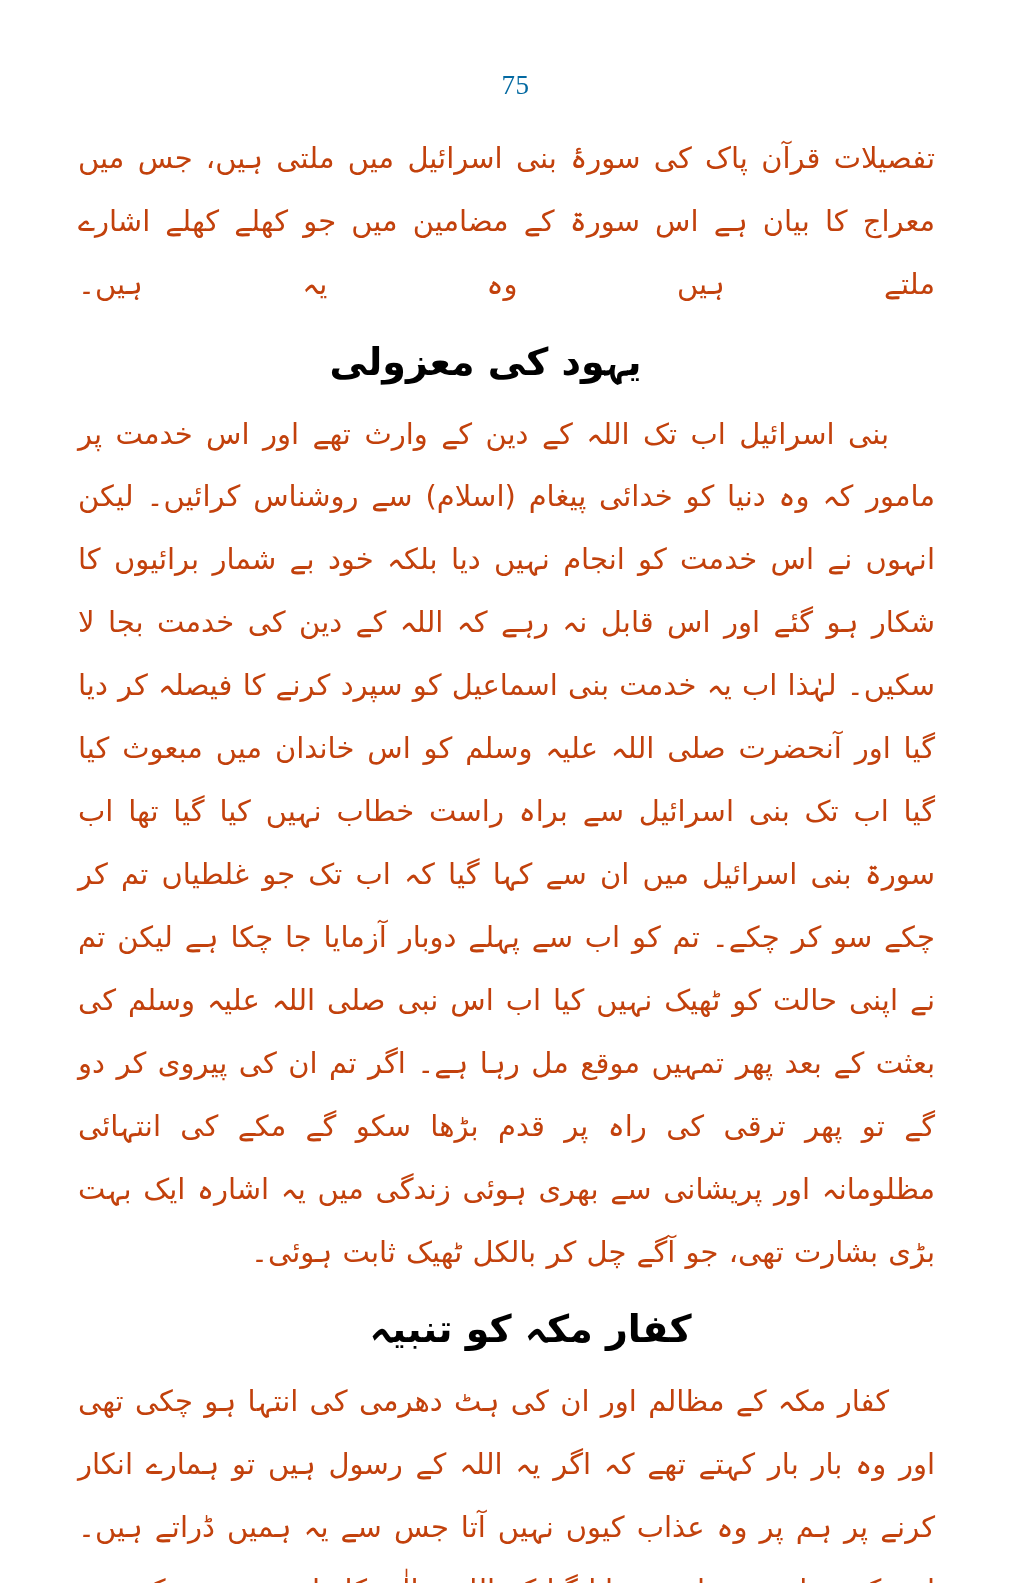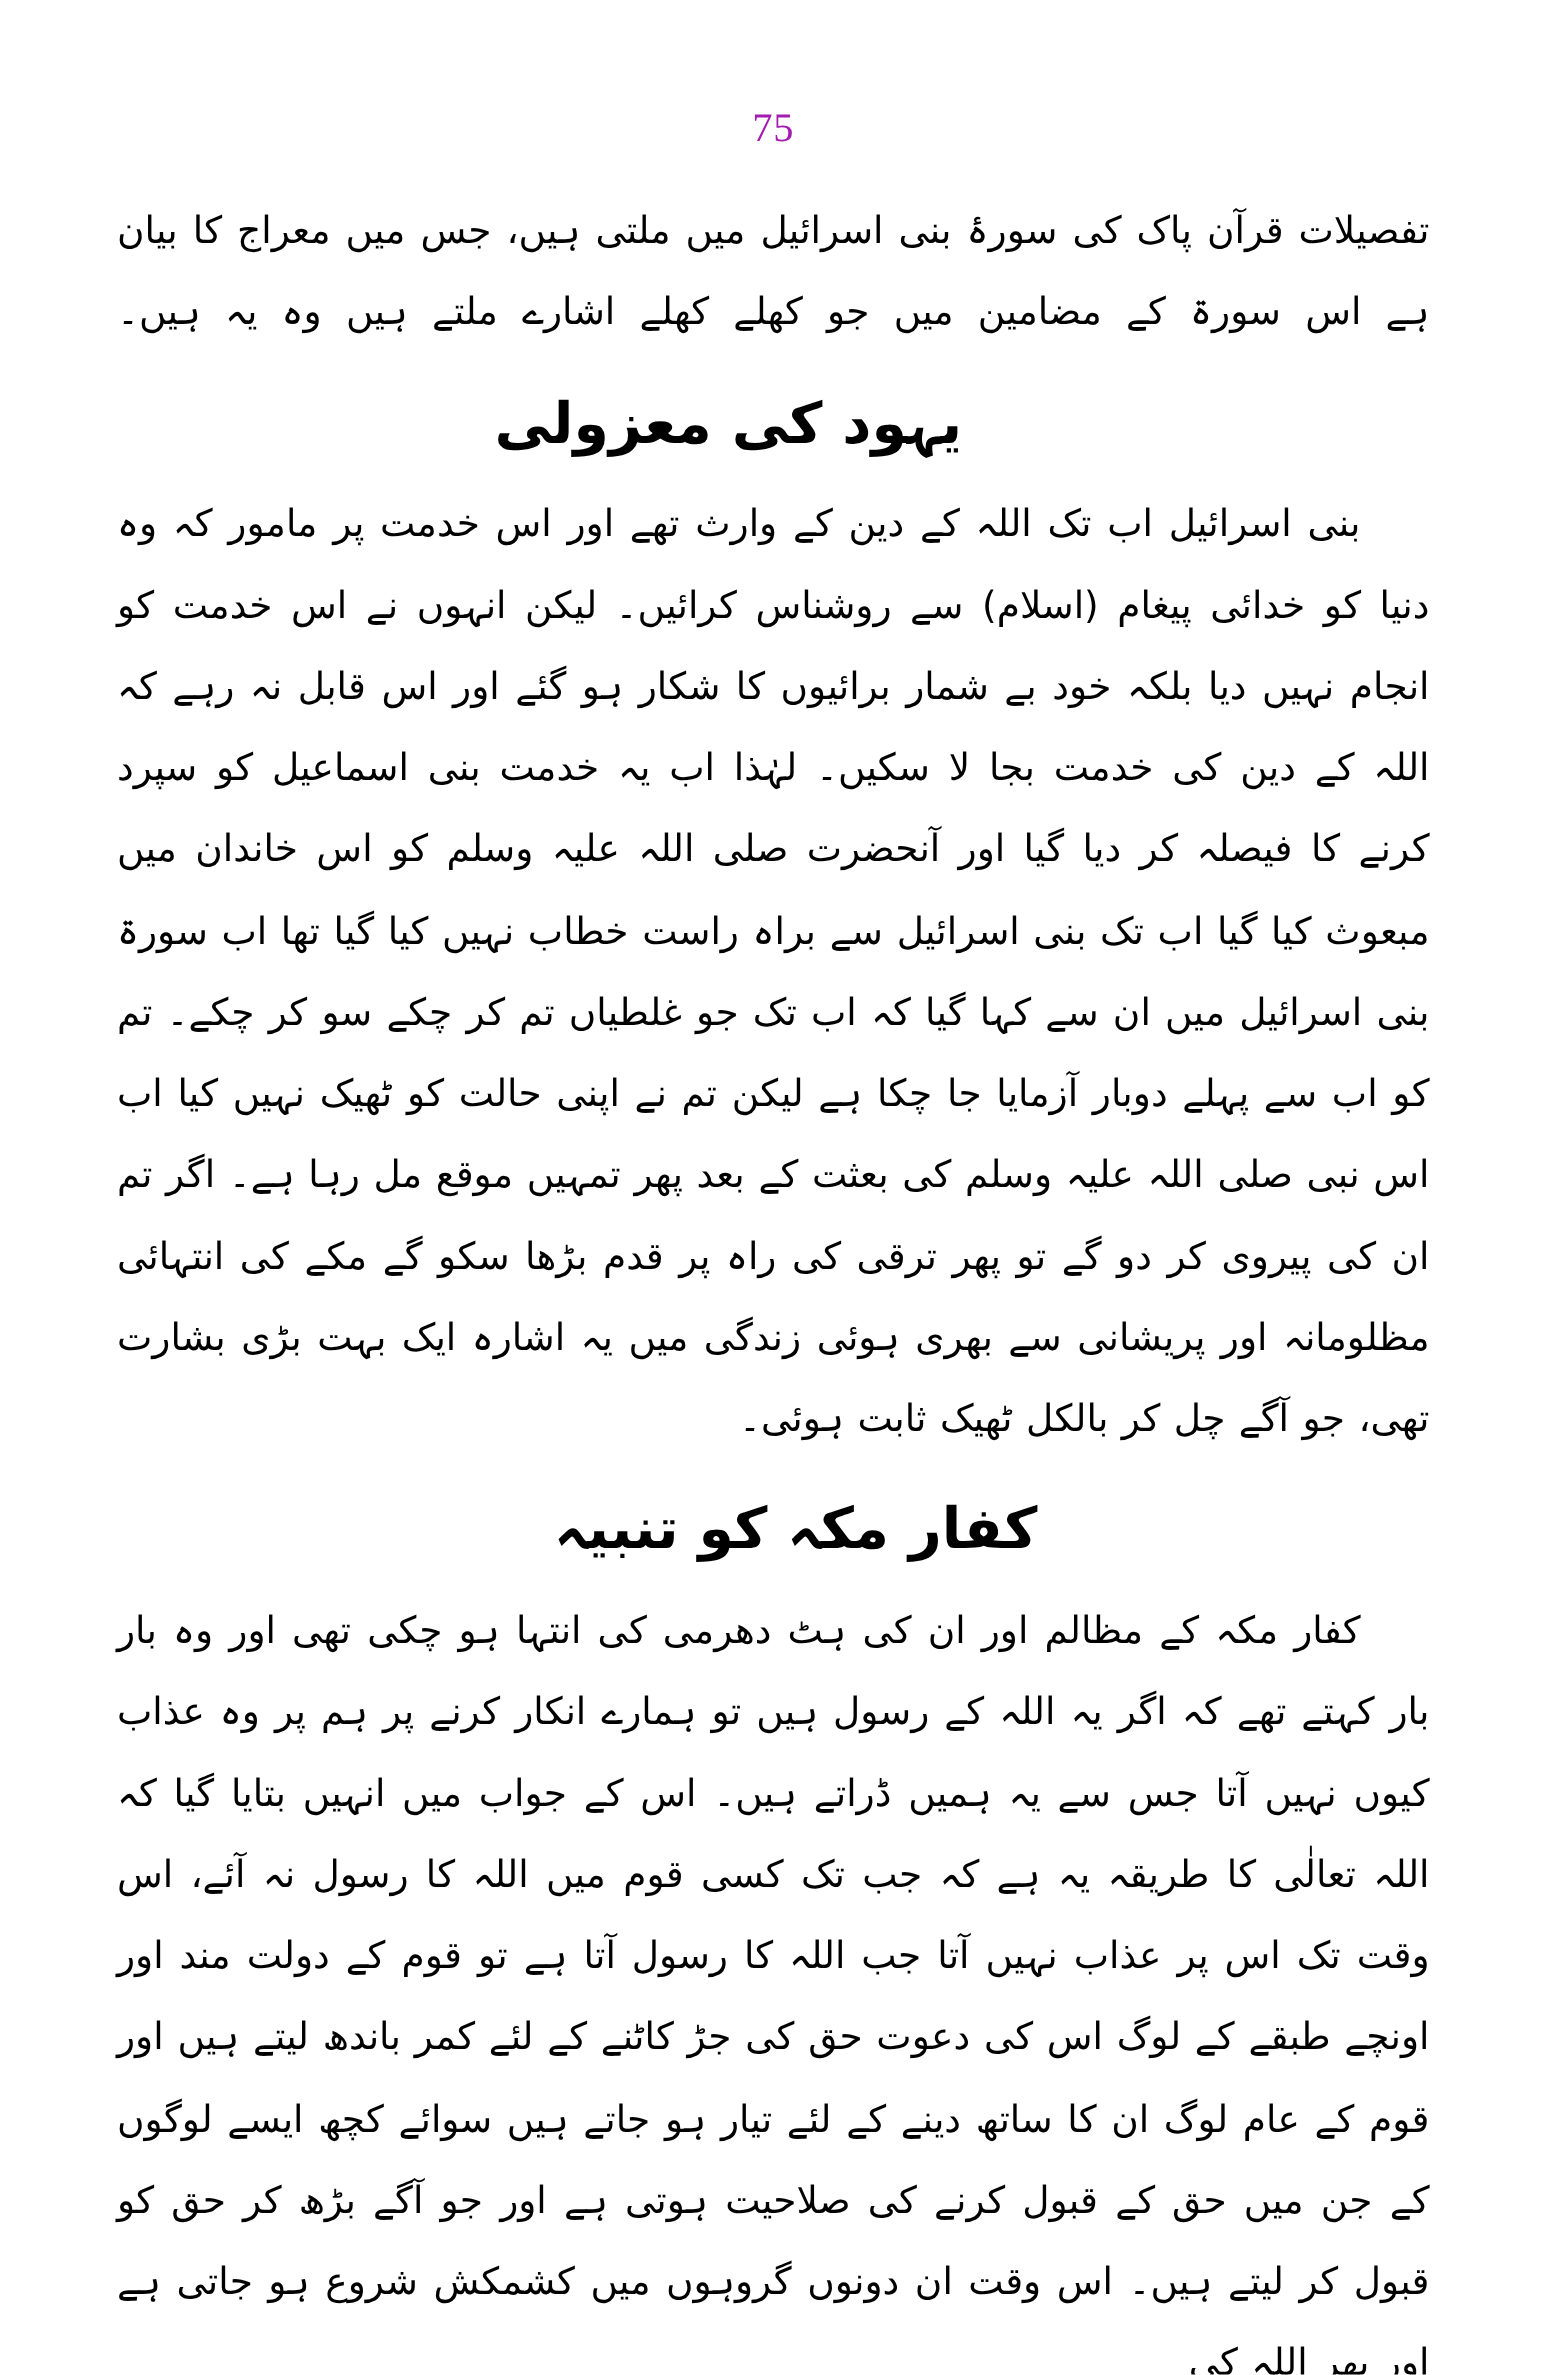--- a/index.html
+++ b/index.html
@@ -20,33 +20,33 @@
     height: 1583px;
     box-sizing: border-box;
     padding: 70px 78px 40px 78px;
     position: relative;
     background: #ffffff;
   }
   .page-number {
     text-align: center;
     font-size: 27px;
     font-family: "Liberation Serif", serif;
-    color: #a21caf;
+    color: #0369a1;
     margin: 0 0 26px 0;
     letter-spacing: 0.5px;
   }
   .body-text {
     direction: rtl;
     text-align: justify;
     text-align-last: right;
     font-family: "DejaVu Sans", sans-serif;
-    font-size: 25px;
+    font-size: 29px;
     line-height: 2.17;
-    color: #000000;
-    margin: 0 0 4px 0;
+    color: #c2410c;
+    margin: 0 18px 4px 0;
     letter-spacing: 0px;
     word-spacing: 1px;
   }
   .body-text.indent {
     text-indent: 46px;
   }
   .heading {
     direction: rtl;
     text-align: center;
     font-family: "DejaVu Sans", sans-serif;

